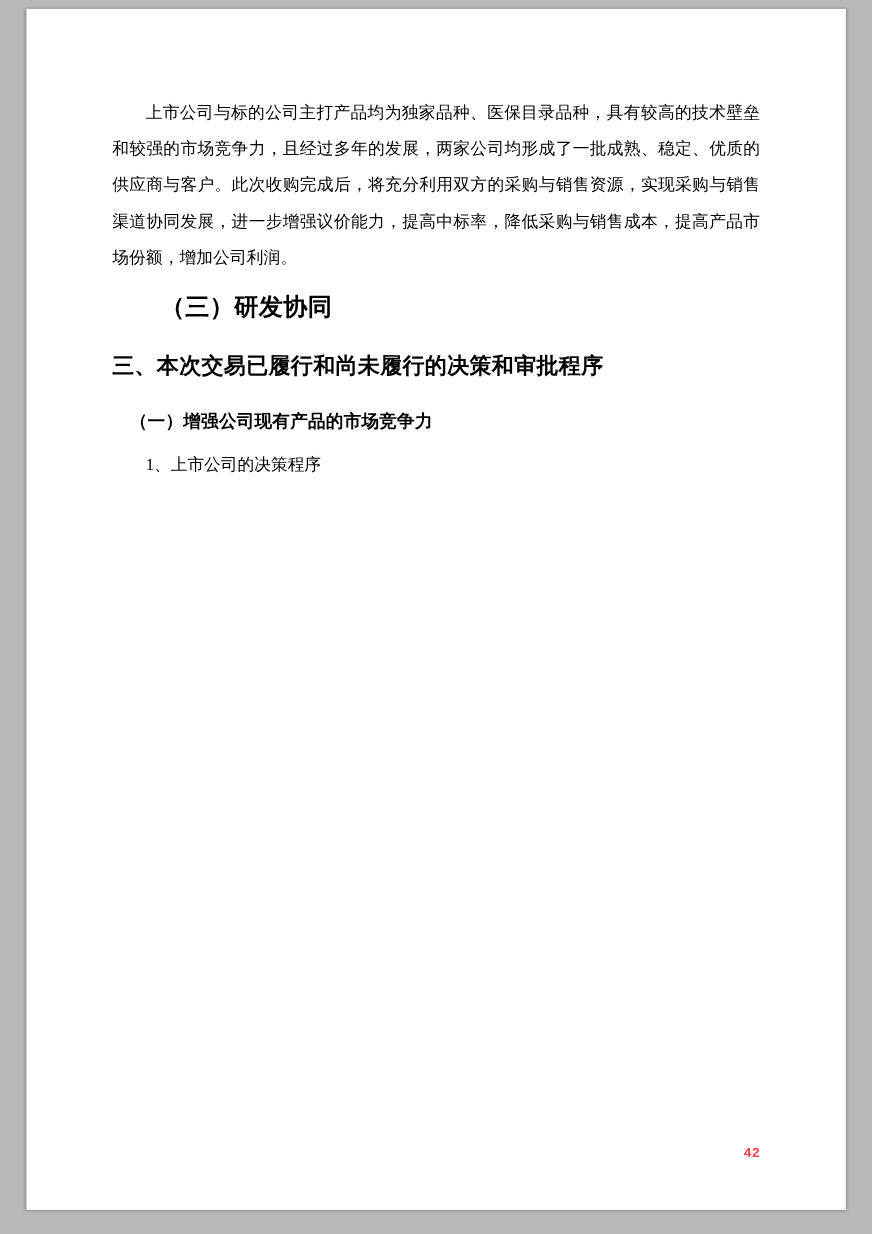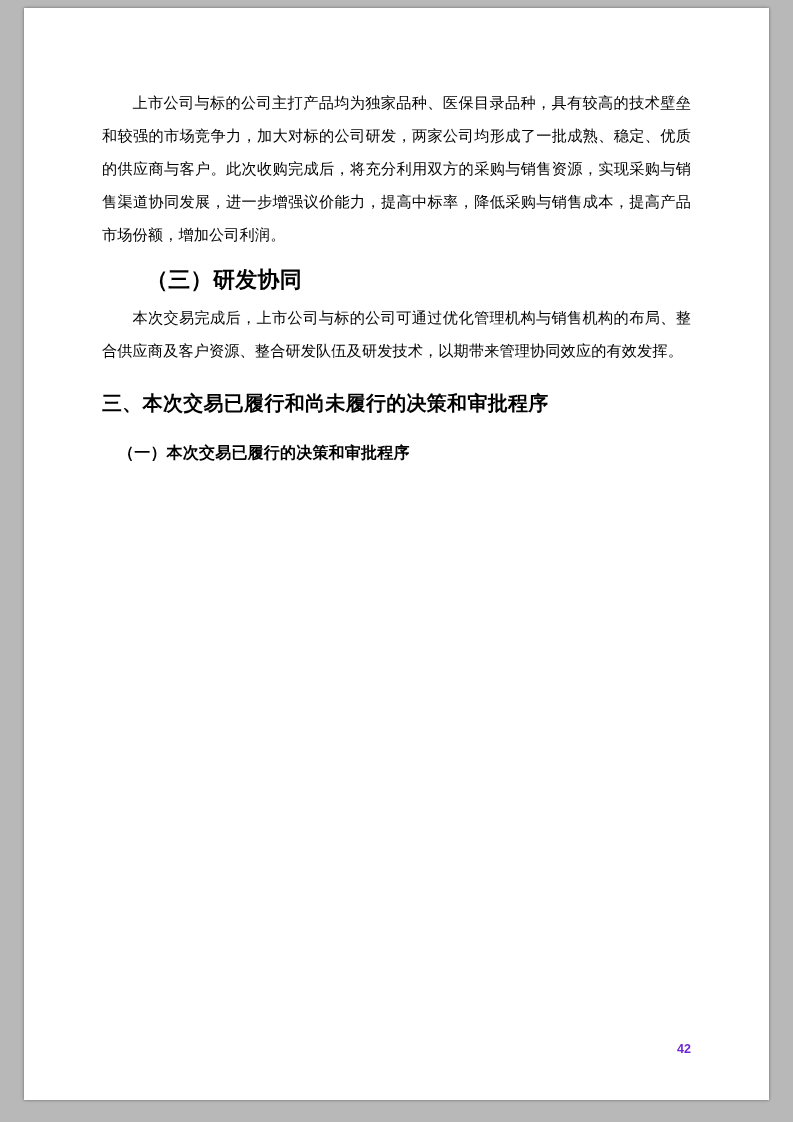--- a/index.html
+++ b/index.html
@@ -71,41 +71,41 @@
     font-size: 15.2px;
     line-height: 33px;
     color: #000000;
     margin: 6px 0 0 0;
     text-indent: 2em;
   }
   .page-number {
     position: absolute;
     right: 78px;
     bottom: 44px;
-    font-family: Liberation Sans, sans-serif;
+    font-family: Liberation Mono, monospace;
     font-weight: bold;
     font-size: 12.5px;
-    color: #6d28d9;
+    color: #ef4444;
   }
 </style>
 </head>
 <body>
 
 <div class="page">
 
-  <p class="body-text">上市公司与标的公司主打产品均为独家品种、医保目录品种，具有较高的技术壁垒和较强的市场竞争力，加大对标的公司研发，两家公司均形成了一批成熟、稳定、优质的供应商与客户。此次收购完成后，将充分利用双方的采购与销售资源，实现采购与销售渠道协同发展，进一步增强议价能力，提高中标率，降低采购与销售成本，提高产品市场份额，增加公司利润。</p>
+  <p class="body-text">上市公司与标的公司主打产品均为独家品种、医保目录品种，具有较高的技术壁垒和较强的市场竞争力，且经过多年的发展，两家公司均形成了一批成熟、稳定、优质的供应商与客户。此次收购完成后，将充分利用双方的采购与销售资源，实现采购与销售渠道协同发展，进一步增强议价能力，提高中标率，降低采购与销售成本，提高产品市场份额，增加公司利润。</p>
 
   <h3 class="sub-heading">（三）研发协同</h3>
 
 
 
 
 
-  <p class="body-text">本次交易完成后，上市公司与标的公司可通过优化管理机构与销售机构的布局、整合供应商及客户资源、整合研发队伍及研发技术，以期带来管理协同效应的有效发挥。</p>
 
   <h2 class="section-heading">三、本次交易已履行和尚未履行的决策和审批程序</h2>
 
-  <h3 class="sub-heading2">（一）本次交易已履行的决策和审批程序</h3>
+  <h3 class="sub-heading2">（一）增强公司现有产品的市场竞争力</h3>
 
+  <p class="list-line">1、上市公司的决策程序</p>
 
   <div class="page-number">42</div>
 
 </div>
 
 </body></html>

